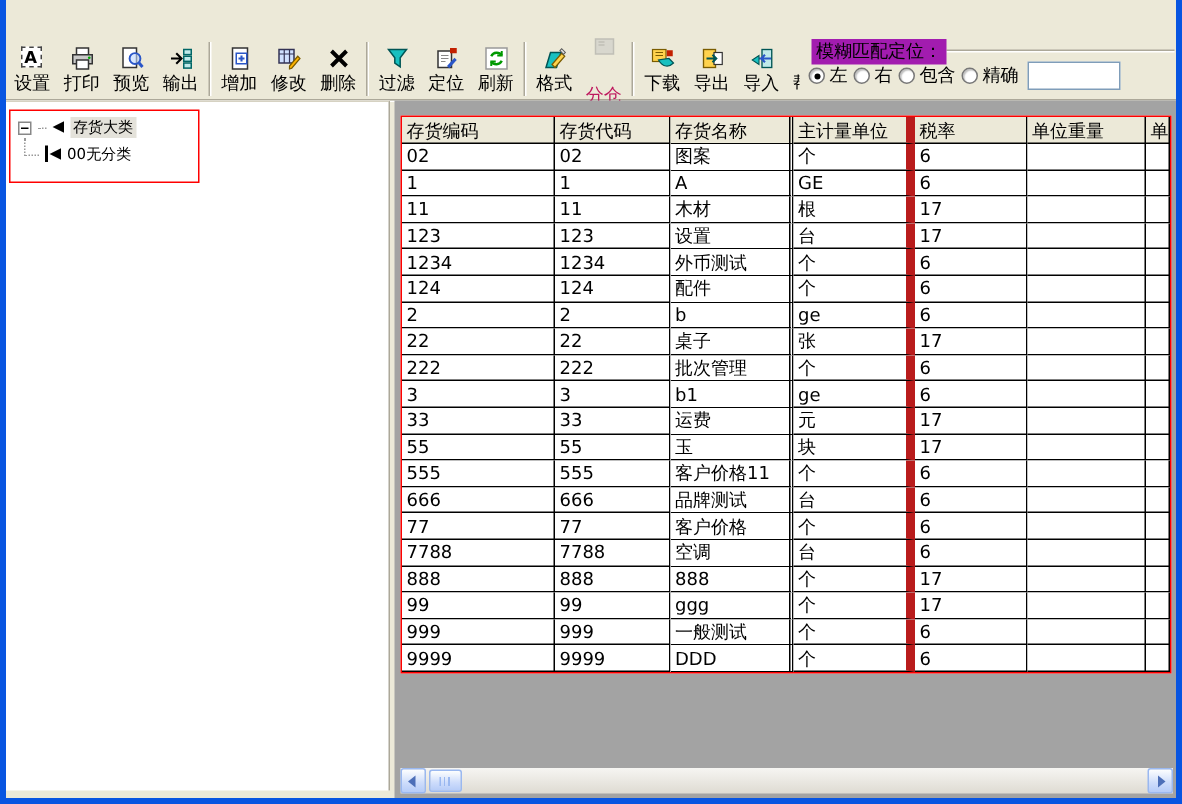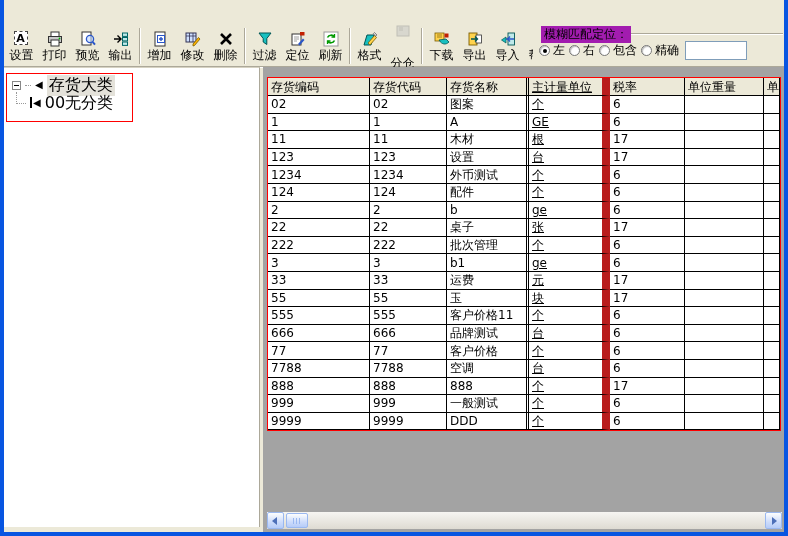--- a/index.html
+++ b/index.html
@@ -24,21 +24,21 @@
 
   
   .toolbar { position:absolute; left:0; top:26px; width:780px; height:41px; background:#ece9d8;
     display:flex; align-items:flex-start; padding-left:1px;
     border-bottom:1px solid #aca899; box-shadow:0 1px 0 #fff; }
   .tb-btn { width:33px; height:40px; display:flex; flex-direction:column; align-items:center; justify-content:center;
     border:1px solid #ece9d8; cursor:default; }
   .tb-ic { width:16px; height:16px; margin-bottom:1px; }
   .tb-ic svg { width:16px; height:16px; display:block; }
   .tb-lb { font-size:12px; color:#000; white-space:nowrap; line-height:14px; }
-  .tb-btn.disabled .tb-lb { color:#000000;margin-top:16px; }
+  .tb-btn.disabled .tb-lb { color:#be185d;margin-top:16px; }
   .tb-btn.disabled .tb-ic { filter:grayscale(1); opacity:.5; }
   .tb-sep { width:2px; height:36px; margin:2px 2px 0 2px; border-left:1px solid #aca899; border-right:1px solid #fff; }
   .ic-a { display:inline-block; width:14px; height:14px; border:1px dashed #444; background:#fff;
     font-weight:bold; font-size:11px; line-height:13px; text-align:center; color:#000; }
   .ic-q { display:inline-block; width:16px; font-size:15px; font-weight:bold; color:#d8a400; line-height:16px; text-align:center;
     text-shadow:1px 1px 0 #7a5c00; }
 
   
   .fuzzy { position:absolute; left:529px; top:27px; width:252px; height:39px; background:#ece9d8; z-index:5; }
   .fuzzy-label { position:absolute; left:8px; top:-1px; background:#a21caf; padding:0 3px; font-size:12px; }
@@ -62,32 +62,32 @@
   .tree-row { position:absolute; height:18px; display:flex; align-items:center; white-space:nowrap; cursor:default; }
   .tree-root { left:8px; top:8px; }
   .tree-child { left:8px; top:26px; }
   .expander { width:9px; height:9px; border:1px solid #888; background:#fff; position:relative; margin-right:4px; flex:0 0 auto; }
   .expander::after { content:""; position:absolute; left:1px; top:3px; width:5px; height:1px; background:#000; }
   .t-dot-h { width:6px; border-top:1px dotted #999; margin-right:2px; }
   .t-elbow { width:10px; height:12px; border-left:1px dotted #999; border-bottom:1px dotted #999; margin:-6px 2px 5px 4px; flex:0 0 auto; }
   .t-arrow { font-size:10px; color:#000; margin:0 4px 0 2px; line-height:10px; }
   .t-arrow .bar { border-left:2px solid #000; padding-left:1px; }
   .tree-root .t-label { background:#e4e2da; padding:0 2px; }
-  .t-label { font-size:16px;text-align:center; }
+  .t-label { font-size:10px;text-align:center; }
 
   
   .grid-annot-wrap { position:absolute; left:4px; top:10px; border:1px solid #f00; background:#fff; }
   table.grid { border-collapse:separate; border-spacing:0; table-layout:fixed; width:512px; }
   .grid th, .grid td { border-right:1px solid #000; border-bottom:1px solid #000;
     font-weight:normal; font-size:12px; padding:0 3px; height:17.6px; line-height:16px;
     overflow:hidden; white-space:nowrap; text-align:left; }
   .grid th { background:#ece9d8; height:18px; }
   .grid td { background:#fff; }
   .grid th.c2, .grid td.c2 { border-right:3px double #000; }
-  .grid th.c3, .grid td.c3 { border-right:8px solid #b91c1c;text-decoration:underline; }
+  .grid th.c3, .grid td.c3 { border-right:6px solid #b91c1c; }
   .grid th.c4, .grid td.c4 { text-align:left; }
   .grid td.focus { outline:1px dotted #000; outline-offset:-2px; }
 
   
   .hscroll { position:absolute; left:4px; bottom:3px; width:515px; height:17px;
     background:linear-gradient(to bottom,#f6f5f2,#dedbd2); display:flex; align-items:center; }
   .sb-btn { width:17px; height:17px; border:1px solid #9ab8f0; border-radius:2px;
     background:linear-gradient(to bottom,#fdfefe,#cddcfb 60%,#b6ccf8); position:relative; flex:0 0 auto; }
   .sb-btn.right { margin-left:auto; }
   .tri { position:absolute; top:4px; width:0; height:0; border-top:4px solid transparent; border-bottom:4px solid transparent; }
@@ -485,20 +485,29 @@
               <tr>
                 <td class="c0">888</td>
                 <td class="c1">888</td>
                 <td class="c2">888</td>
                 <td class="c3">个</td>
                 <td class="c4">17</td>
                 <td class="c5"></td>
                 <td class="c6"></td>
               </tr>
               <tr>
+                <td class="c0">99</td>
+                <td class="c1">99</td>
+                <td class="c2">ggg</td>
+                <td class="c3">个</td>
+                <td class="c4">17</td>
+                <td class="c5"></td>
+                <td class="c6"></td>
+              </tr>
+              <tr>
                 <td class="c0">999</td>
                 <td class="c1">999</td>
                 <td class="c2">一般测试</td>
                 <td class="c3">个</td>
                 <td class="c4">6</td>
                 <td class="c5"></td>
                 <td class="c6"></td>
               </tr>
               <tr>
                 <td class="c0">9999</td>

